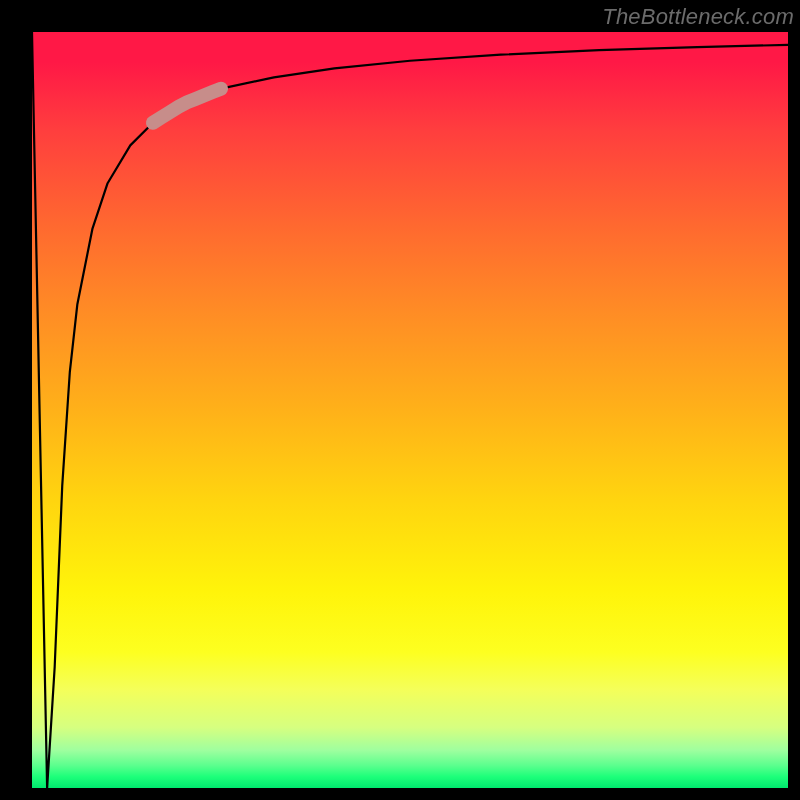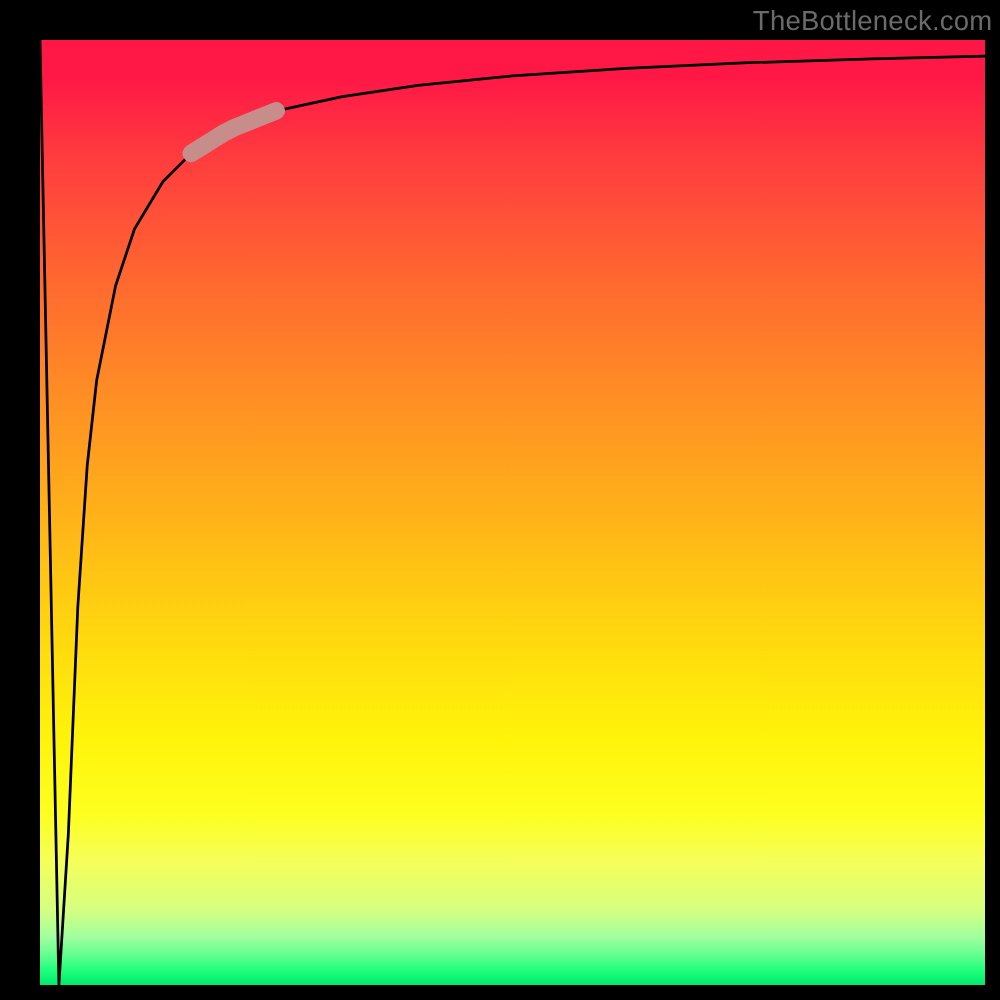--- a/index.html
+++ b/index.html
@@ -9,20 +9,21 @@
     height: 800px;
     overflow: hidden;
     background: #000;
     font-family: Arial, Helvetica, sans-serif;
   }
   .frame {
     position: relative;
     width: 800px;
     height: 800px;
     background: #000;
+    font-style: italic;
   }
   .plot {
     position: absolute;
     left: 32px;
     top: 32px;
     width: 756px;
     height: 756px;
     overflow: hidden;
   }
   .gradient {

